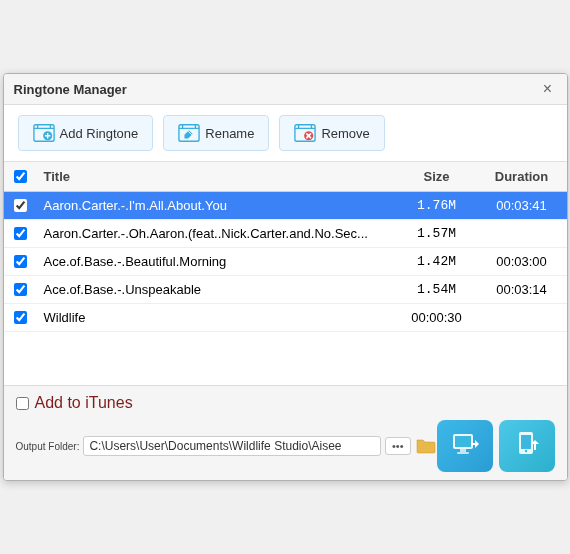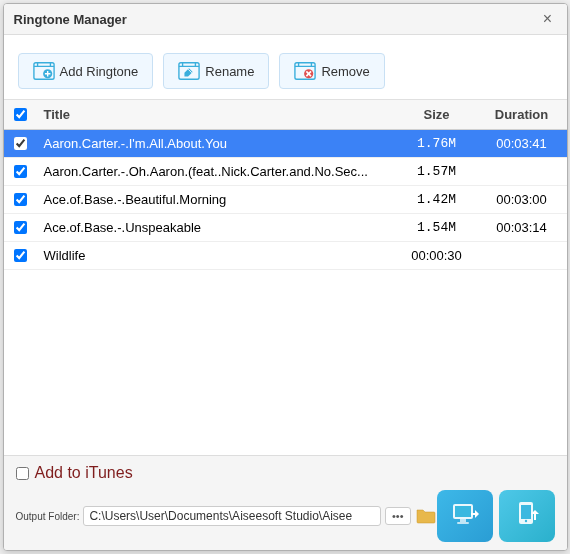--- a/index.html
+++ b/index.html
@@ -8,21 +8,21 @@
       font-size: 13px;
       background: #f0f0f0;
       display: flex;
       justify-content: center;
       align-items: center;
       width: 570px;
       height: 554px;
     }
     .window {
       width: 565px;
-      height: 548px;
+      height: 408px;
       background: #ffffff;
       border: 1px solid #b0b0b0;
       border-radius: 4px;
       box-shadow: 0 2px 8px rgba(0,0,0,0.2);
       display: flex;
       flex-direction: column;
       overflow: hidden;
     }
     .title-bar {
       background: #f5f5f5;
@@ -62,21 +62,20 @@
       display: flex;
       align-items: center;
       gap: 5px;
       padding: 6px 14px;
       border: 1px solid #c8e0f4;
       border-radius: 4px;
       background: #f0f8ff;
       cursor: pointer;
       font-size: 13px;
       color: #333;
-      margin-top: 8px;
     }
     .btn-icon {
       width: 22px;
       height: 22px;
       flex-shrink: 0;
     }
     .content {
       flex: 1;
       display: flex;
       flex-direction: column;
@@ -335,21 +334,21 @@
   <div class="footer">
     <div class="footer-row1">
       <div class="itunes-row">
         <input type="checkbox" style="">
         <span class="itunes-label">Add to iTunes</span>
       </div>
     </div>
     <div class="footer-row2">
       <div class="output-folder-left">
         <span class="output-label">Output Folder:</span>
-        <span class="output-path">C:\Users\User\Documents\Aiseesoft Studio\Aisee</span>
+        <span class="output-path">C:\Users\User\Documents\Wildlife Studio\Aisee</span>
         <button class="dots-btn">•••</button>
         <button class="folder-icon-btn">
           <svg width="20" height="18" viewBox="0 0 20 18">
             <path d="M1 3 L1 15 Q1 16 2 16 L18 16 Q19 16 19 15 L19 6 Q19 5 18 5 L9 5 L7 3 Z" fill="#e8b84b" stroke="#c9962a" stroke-width="0.5"></path>
           </svg>
         </button>
       </div>
       <div class="action-buttons">
         <button class="action-btn transfer">
           <svg viewBox="0 0 32 32" width="32" height="32">

